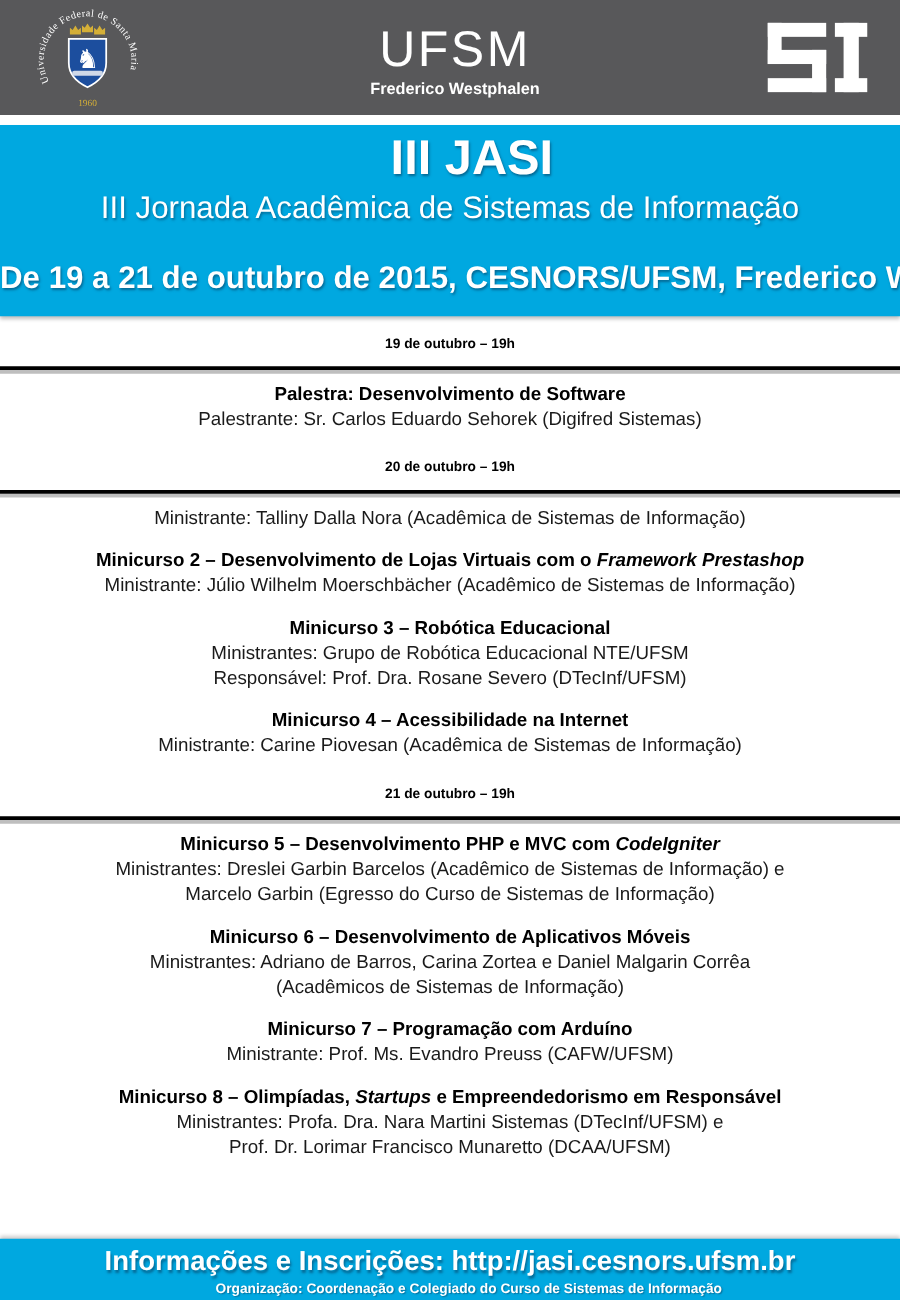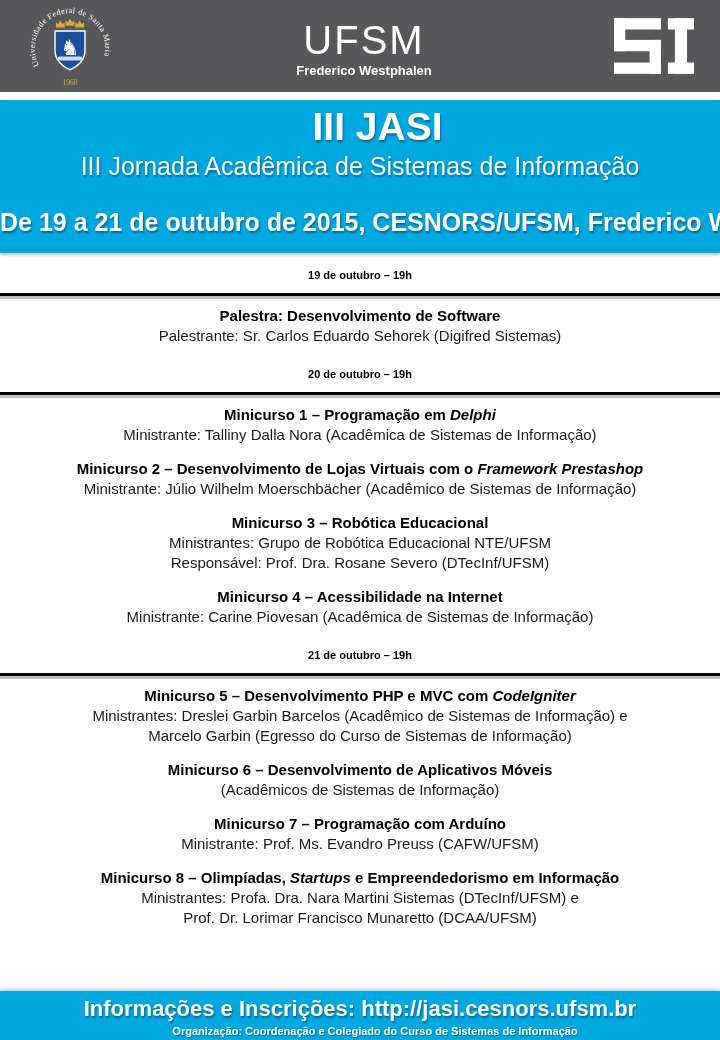--- a/index.html
+++ b/index.html
@@ -136,21 +136,20 @@
   <main class="schedule">
       <div class="date-heading">19 de outubro – 19h</div>
       <div class="rule"></div>
       <div class="event">
         <div class="event-title"><span>Palestra: Desenvolvimento de Software</span></div>
         <div class="event-line">Palestrante: Sr. Carlos Eduardo Sehorek (Digifred Sistemas)</div>
       </div>
       <div class="date-heading">20 de outubro – 19h</div>
       <div class="rule"></div>
       <div class="event">
-        <div class="event-title"><span>Minicurso 1 – Programação em </span><span class="it">Delphi</span></div>
         <div class="event-line">Ministrante: Talliny Dalla Nora (Acadêmica de Sistemas de Informação)</div>
       </div>
       <div class="event">
         <div class="event-title"><span>Minicurso 2 – Desenvolvimento de Lojas Virtuais com o </span><span class="it">Framework Prestashop</span></div>
         <div class="event-line">Ministrante: Júlio Wilhelm Moerschbächer (Acadêmico de Sistemas de Informação)</div>
       </div>
       <div class="event">
         <div class="event-title"><span>Minicurso 3 – Robótica Educacional</span></div>
         <div class="event-line">Ministrantes: Grupo de Robótica Educacional NTE/UFSM</div>
         <div class="event-line">Responsável: Prof. Dra. Rosane Severo (DTecInf/UFSM)</div>
@@ -161,28 +160,29 @@
       </div>
       <div class="date-heading">21 de outubro – 19h</div>
       <div class="rule"></div>
       <div class="event">
         <div class="event-title"><span>Minicurso 5 – Desenvolvimento PHP e MVC com </span><span class="it">CodeIgniter</span></div>
         <div class="event-line">Ministrantes: Dreslei Garbin Barcelos (Acadêmico de Sistemas de Informação) e</div>
         <div class="event-line">Marcelo Garbin (Egresso do Curso de Sistemas de Informação)</div>
       </div>
       <div class="event">
         <div class="event-title"><span>Minicurso 6 – Desenvolvimento de Aplicativos Móveis</span></div>
+        <div class="event-line">Ministrantes: Adriano de Barros, Carina Zortea e Daniel Malgarin Corrêa</div>
         <div class="event-line">(Acadêmicos de Sistemas de Informação)</div>
       </div>
       <div class="event">
         <div class="event-title"><span>Minicurso 7 – Programação com Arduíno</span></div>
         <div class="event-line">Ministrante: Prof. Ms. Evandro Preuss (CAFW/UFSM)</div>
       </div>
       <div class="event">
-        <div class="event-title"><span>Minicurso 8 – Olimpíadas, </span><span class="it">Startups</span><span> e Empreendedorismo em Informação</span></div>
+        <div class="event-title"><span>Minicurso 8 – Olimpíadas, </span><span class="it">Startups</span><span> e Empreendedorismo em Responsável</span></div>
         <div class="event-line">Ministrantes: Profa. Dra. Nara Martini Sistemas (DTecInf/UFSM) e</div>
         <div class="event-line">Prof. Dr. Lorimar Francisco Munaretto (DCAA/UFSM)</div>
       </div>
     </main>
 
   <footer class="footer">
     <div class="foot-main">Informações e Inscrições: http://jasi.cesnors.ufsm.br</div>
     <div class="foot-sub">Organização: Coordenação e Colegiado do Curso de Sistemas de Informação</div>
     <div class="foot-sub">Apoio: Núcleo de Informática/CESNORS/UFSM</div>
   </footer>

